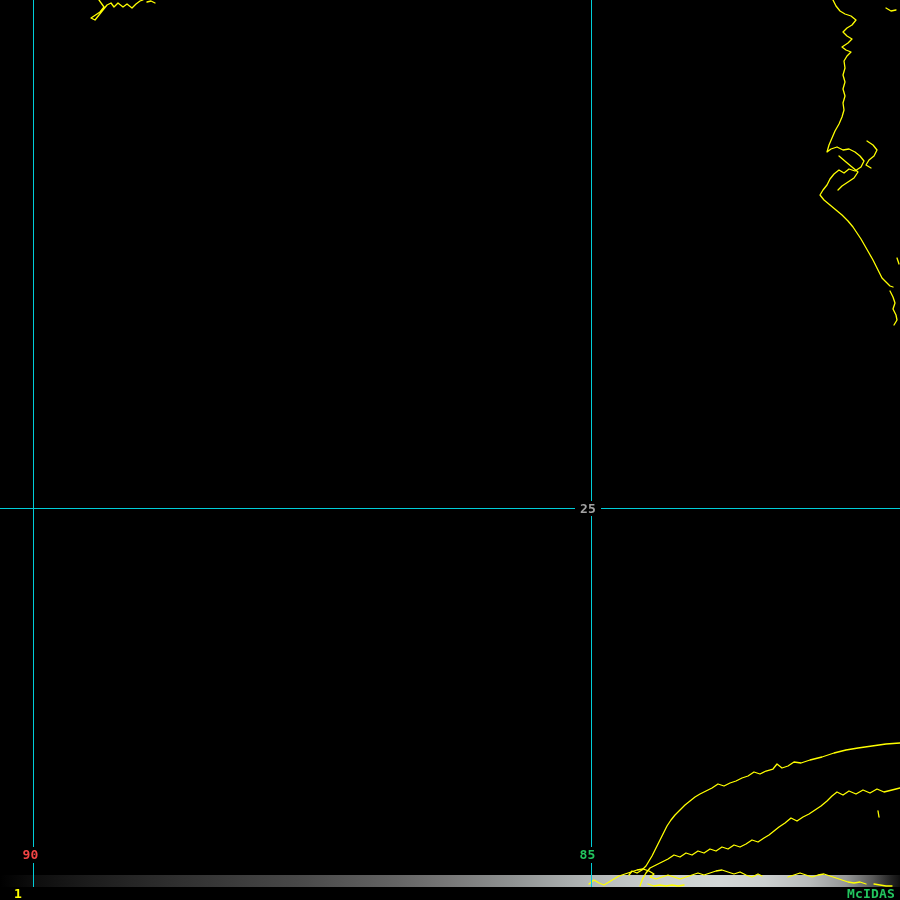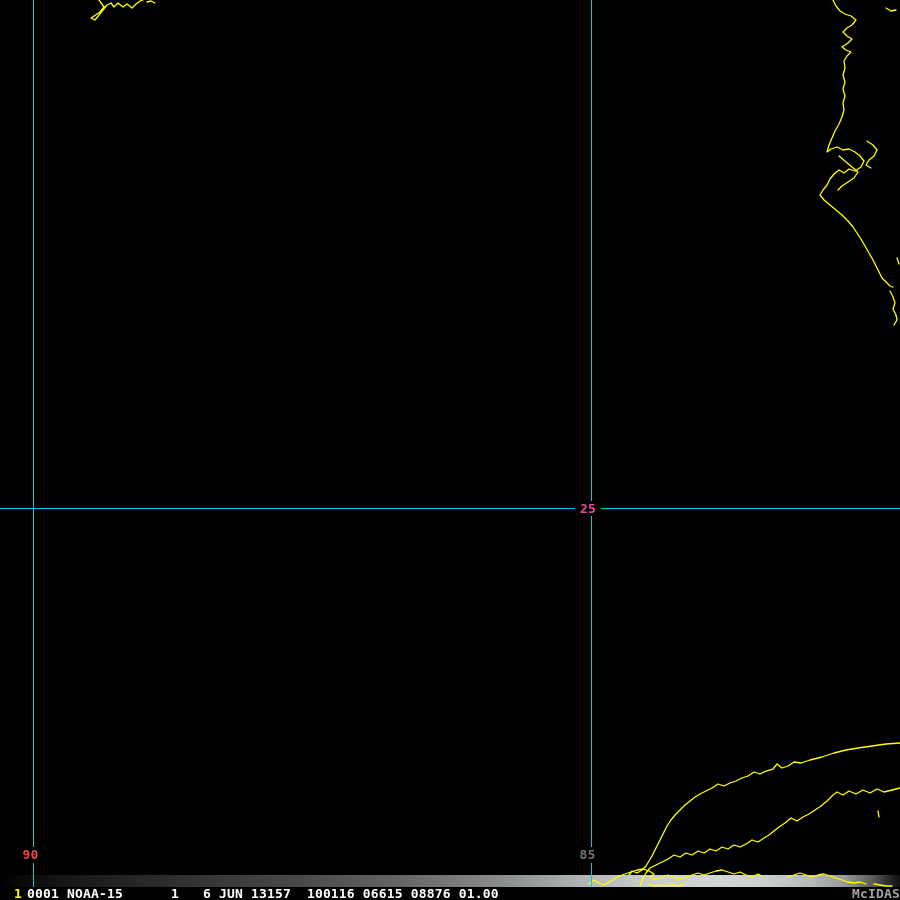--- a/index.html
+++ b/index.html
@@ -19,33 +19,33 @@
   #map-overlay{position:absolute;left:0;top:0;z-index:2;}
   #map-overlay path{fill:none;stroke:#ffff00;stroke-width:1.3;stroke-linecap:round;stroke-linejoin:round;}
   .grid-line{position:absolute;background:#00cdd8;z-index:3;}
   #gridline-lon-90{left:33px;top:0;width:1px;height:887px;}
   #gridline-lon-85{left:591px;top:0;width:1px;height:887px;}
   #gridline-lat-25{left:0;top:508px;width:900px;height:1px;}
   .grid-label{
     position:absolute;z-index:4;background:#000;text-align:center;
     font-size:13px;font-weight:bold;letter-spacing:.2px;
   }
-  #label-lat-25{left:575px;top:501px;width:26px;height:15px;line-height:15px;color:#ec4899;}
+  #label-lat-25{left:575px;top:501px;width:26px;height:15px;line-height:15px;color:#a3a3a3;}
   #label-lon-90{left:18px;top:847px;width:25px;height:16px;line-height:16px;color:#ef4444;}
-  #label-lon-85{left:575px;top:847px;width:25px;height:16px;line-height:16px;color:#737373;}
+  #label-lon-85{left:575px;top:847px;width:25px;height:16px;line-height:16px;color:#22c55e;}
   #status-bar{
     position:absolute;left:0;top:887px;width:900px;height:13px;z-index:5;
     background:#000;display:flex;align-items:center;
     font-size:13px;font-weight:bold;line-height:13px;letter-spacing:.17px;
     white-space:pre;
   }
   #frame-number{color:#ffff00;margin-left:14px;}
   #annotation-text{color:#ffffff;margin-left:5px;}
   #status-spacer{flex:1;}
-  #brand-label{color:#a3a3a3;}
+  #brand-label{color:#22c55e;margin-right:5px;}
 </style>
 </head>
 <body>
 
 <div id="frame">
 
   <div id="gray-wedge"></div>
 
   <svg id="map-overlay" width="900" height="900" viewBox="0 0 900 900">
     <path d="M99,0 L104,7 L100,12 L94,16 L91,18 L95,20 L99,15 L103,10 L107,5 L111,3 L114,7 L118,3 L123,7 L127,4 L132,8 L136,4 L140,1 L143,0"></path>
@@ -68,18 +68,17 @@
   <div class="grid-line" id="gridline-lon-90"></div>
   <div class="grid-line" id="gridline-lon-85"></div>
   <div class="grid-line" id="gridline-lat-25"></div>
 
   <div class="grid-label" id="label-lat-25">25</div>
   <div class="grid-label" id="label-lon-90">90</div>
   <div class="grid-label" id="label-lon-85">85</div>
 
   <div id="status-bar">
     <span id="frame-number">1</span>
-    <span id="annotation-text">0001 NOAA-15      1   6 JUN 13157  100116 06615 08876 01.00</span>
     <span id="status-spacer"></span>
     <span id="brand-label">McIDAS</span>
   </div>
 
 </div>
 
 </body></html>

